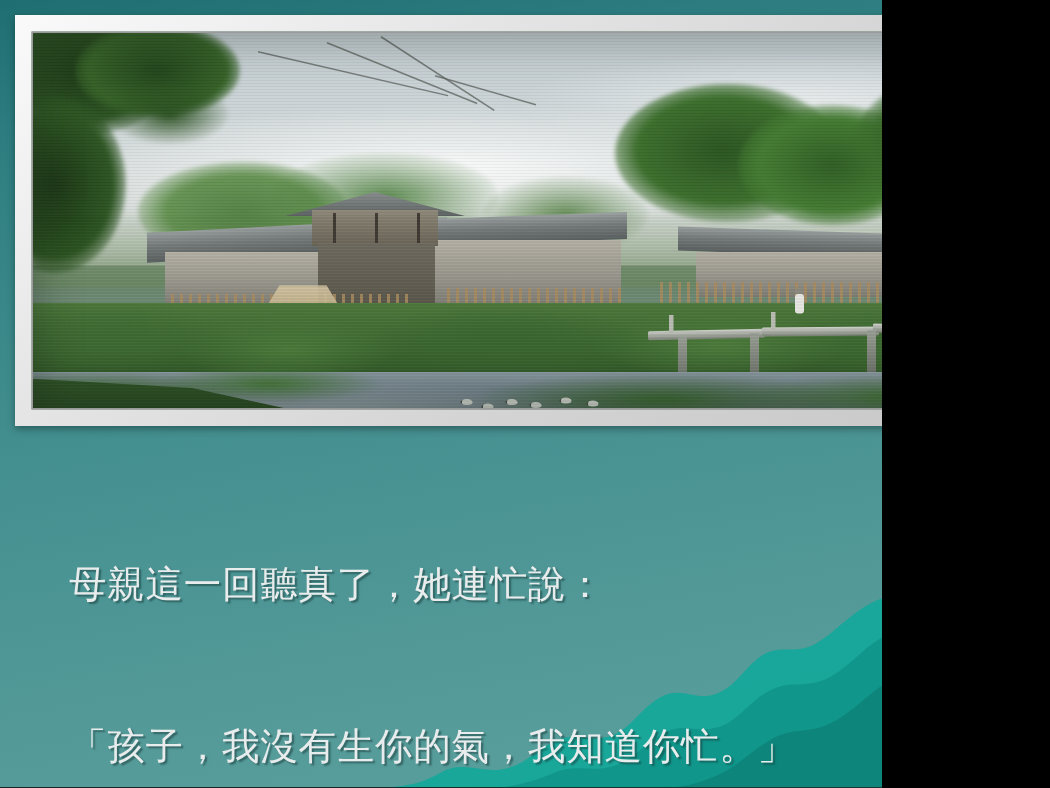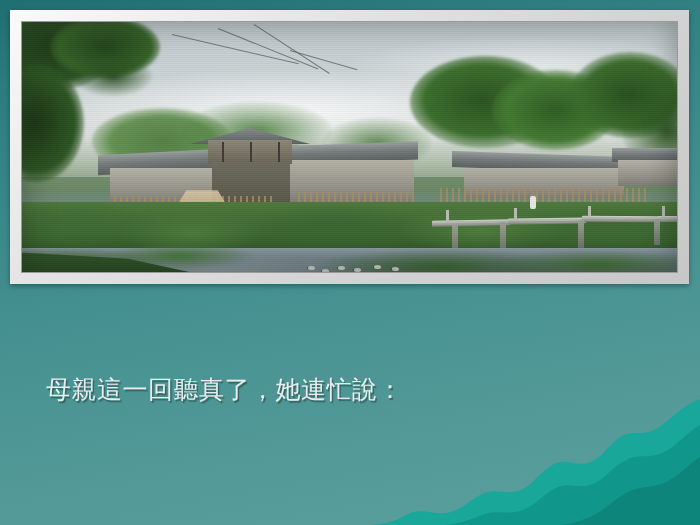--- a/index.html
+++ b/index.html
@@ -2,21 +2,21 @@
 <html><head>
 <meta charset="utf-8">
 <style>
   html, body {
     margin: 0;
     padding: 0;
     background: #000;
   }
   #slide {
     position: relative;
-    width: 700px;
+    width: 588px;
     height: 525px;
     overflow: hidden;
     font-family: "DejaVu Sans", "Liberation Sans", sans-serif;
     background: linear-gradient(170deg, #1f6e71 0%, #2d7d80 14%, #3d8a8b 38%, #4b9494 62%, #559b99 84%, #5aa09d 100%);
   }
 
   
   .corner-wave {
     position: absolute;
     right: 0;
@@ -310,17 +310,18 @@
                     clip-path: polygon(0 0, 58% 14%, 100% 52%, 100% 100%, 0 100%); filter: blur(1px);"></div>
 
         <div class="photo-grain"></div>
         <div class="photo-vignette"></div>
       </div>
     </div>
   </div>
 
   <div class="body-text">
     <div class="para">母親這一回聽真了，她連忙說：</div>
+    <div class="para">「孩子，我沒有生你的氣，我知道你忙。」</div>
     
     
   </div>
 
 </div>
 
 </body></html>

